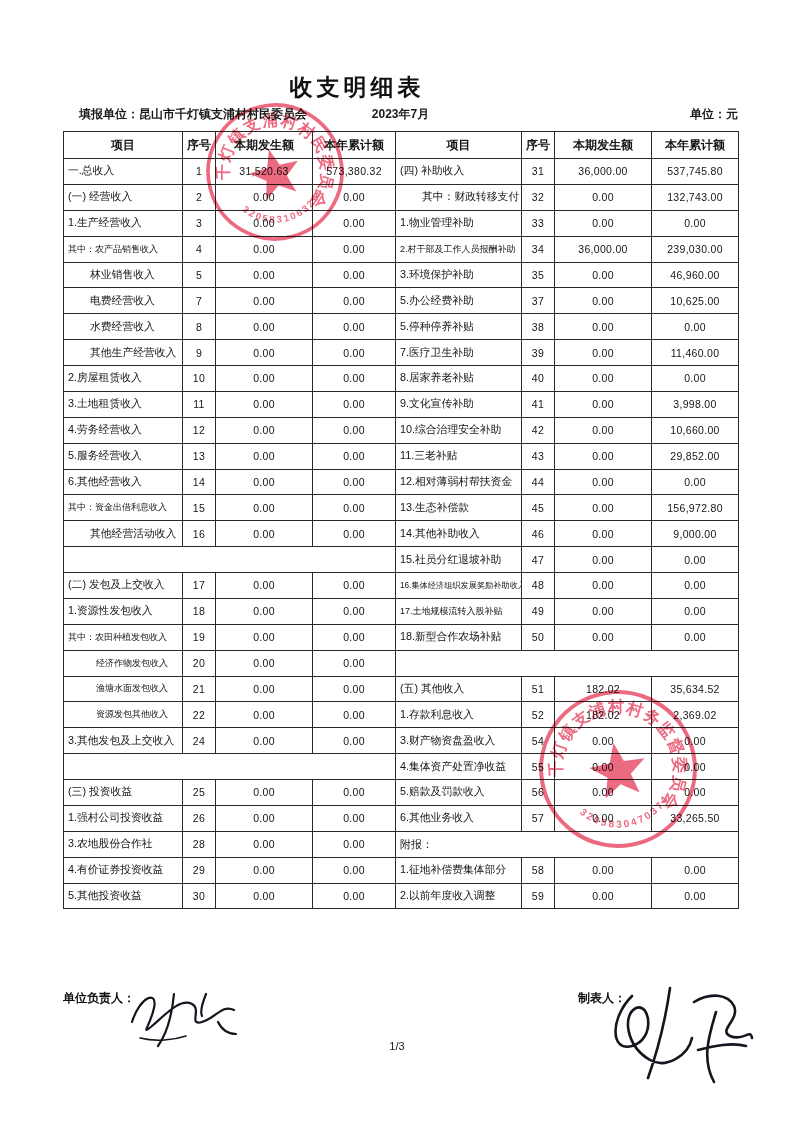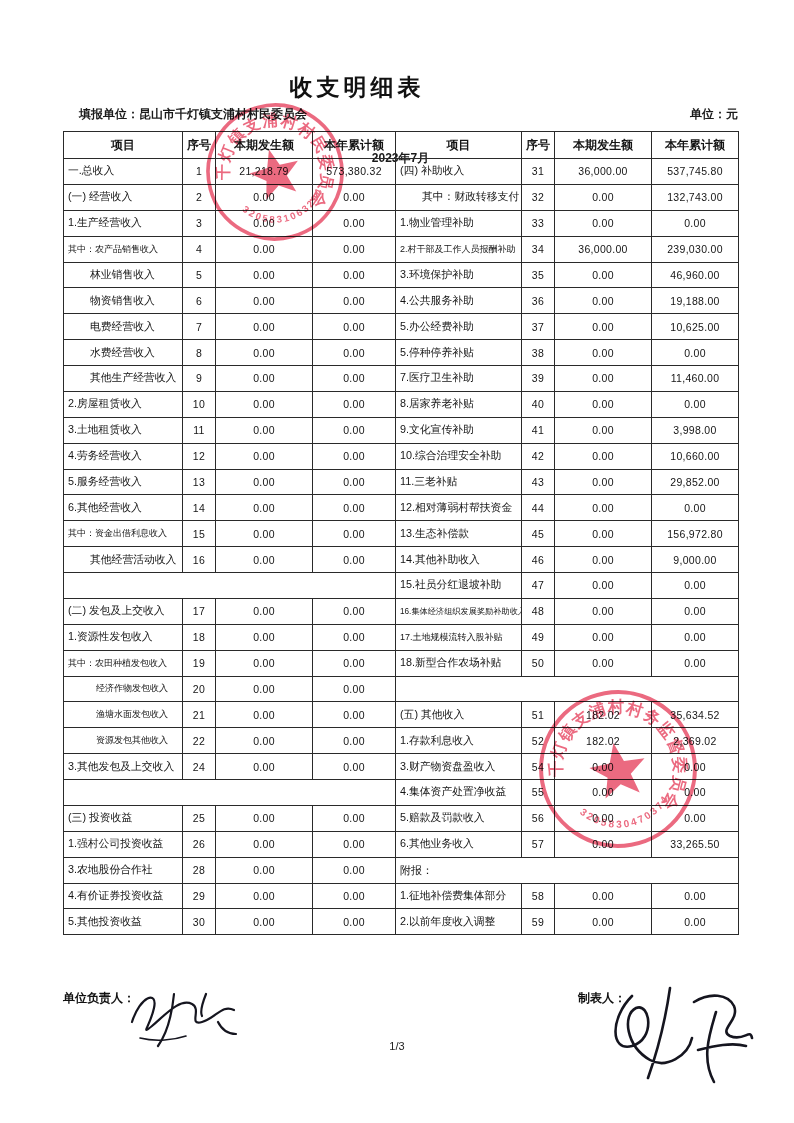--- a/index.html
+++ b/index.html
@@ -7,21 +7,21 @@
     width:794px;height:1123px;position:relative;overflow:hidden;
     background:#ffffff;color:#1a1a1a;
     font-family:"Liberation Sans","DejaVu Sans",sans-serif;
   }
   .page-title{
     position:absolute;top:72px;left:0;width:714px;text-align:center;
     font-size:23px;font-weight:700;letter-spacing:4px;color:#111;
   }
   .meta-row{position:absolute;top:106px;left:63px;width:675px;height:18px;font-size:12px;font-weight:600;}
   .meta-org{position:absolute;left:16px;top:0;}
-  .meta-period{position:absolute;left:0;top:0;width:675px;text-align:center;margin-top:44px;}
+  .meta-period{position:absolute;left:0;top:0;width:675px;text-align:center;}
   .meta-unit{position:absolute;right:0;top:0;}
 
   table.grid{
     position:absolute;left:63px;top:131px;width:675px;
     border-collapse:collapse;table-layout:fixed;
     border:1px solid #fca5a5;background:transparent;
   }
   .grid th,.grid td{border:1px solid #2a2a2a;padding:0;overflow:hidden;}
   .grid thead tr{height:27px;}
   .grid thead th{font-size:12px;font-weight:600;text-align:center;color:#141414;}
@@ -81,21 +81,21 @@
         <th>项目</th>
         <th>序号</th>
         <th>本期发生额</th>
         <th>本年累计额</th>
       </tr>
   </thead>
   <tbody id="grid-body">
       <tr>
         <td class="label ind0">一.总收入</td>
         <td class="num">1</td>
-        <td class="num">21,218.79</td>
+        <td class="num">31,520.63</td>
         <td class="num">573,380.32</td>
         <td class="label ind0">(四) 补助收入</td>
         <td class="num">31</td>
         <td class="num">36,000.00</td>
         <td class="num">537,745.80</td>
       </tr>
       <tr>
         <td class="label ind0">(一) 经营收入</td>
         <td class="num">2</td>
         <td class="num">0.00</td>
@@ -127,30 +127,20 @@
       </tr>
       <tr>
         <td class="label ind2">林业销售收入</td>
         <td class="num">5</td>
         <td class="num">0.00</td>
         <td class="num">0.00</td>
         <td class="label ind1">3.环境保护补助</td>
         <td class="num">35</td>
         <td class="num">0.00</td>
         <td class="num">46,960.00</td>
-      </tr>
-      <tr>
-        <td class="label ind2">物资销售收入</td>
-        <td class="num">6</td>
-        <td class="num">0.00</td>
-        <td class="num">0.00</td>
-        <td class="label ind1">4.公共服务补助</td>
-        <td class="num">36</td>
-        <td class="num">0.00</td>
-        <td class="num">19,188.00</td>
       </tr>
       <tr>
         <td class="label ind2">电费经营收入</td>
         <td class="num">7</td>
         <td class="num">0.00</td>
         <td class="num">0.00</td>
         <td class="label ind1">5.办公经费补助</td>
         <td class="num">37</td>
         <td class="num">0.00</td>
         <td class="num">10,625.00</td>

